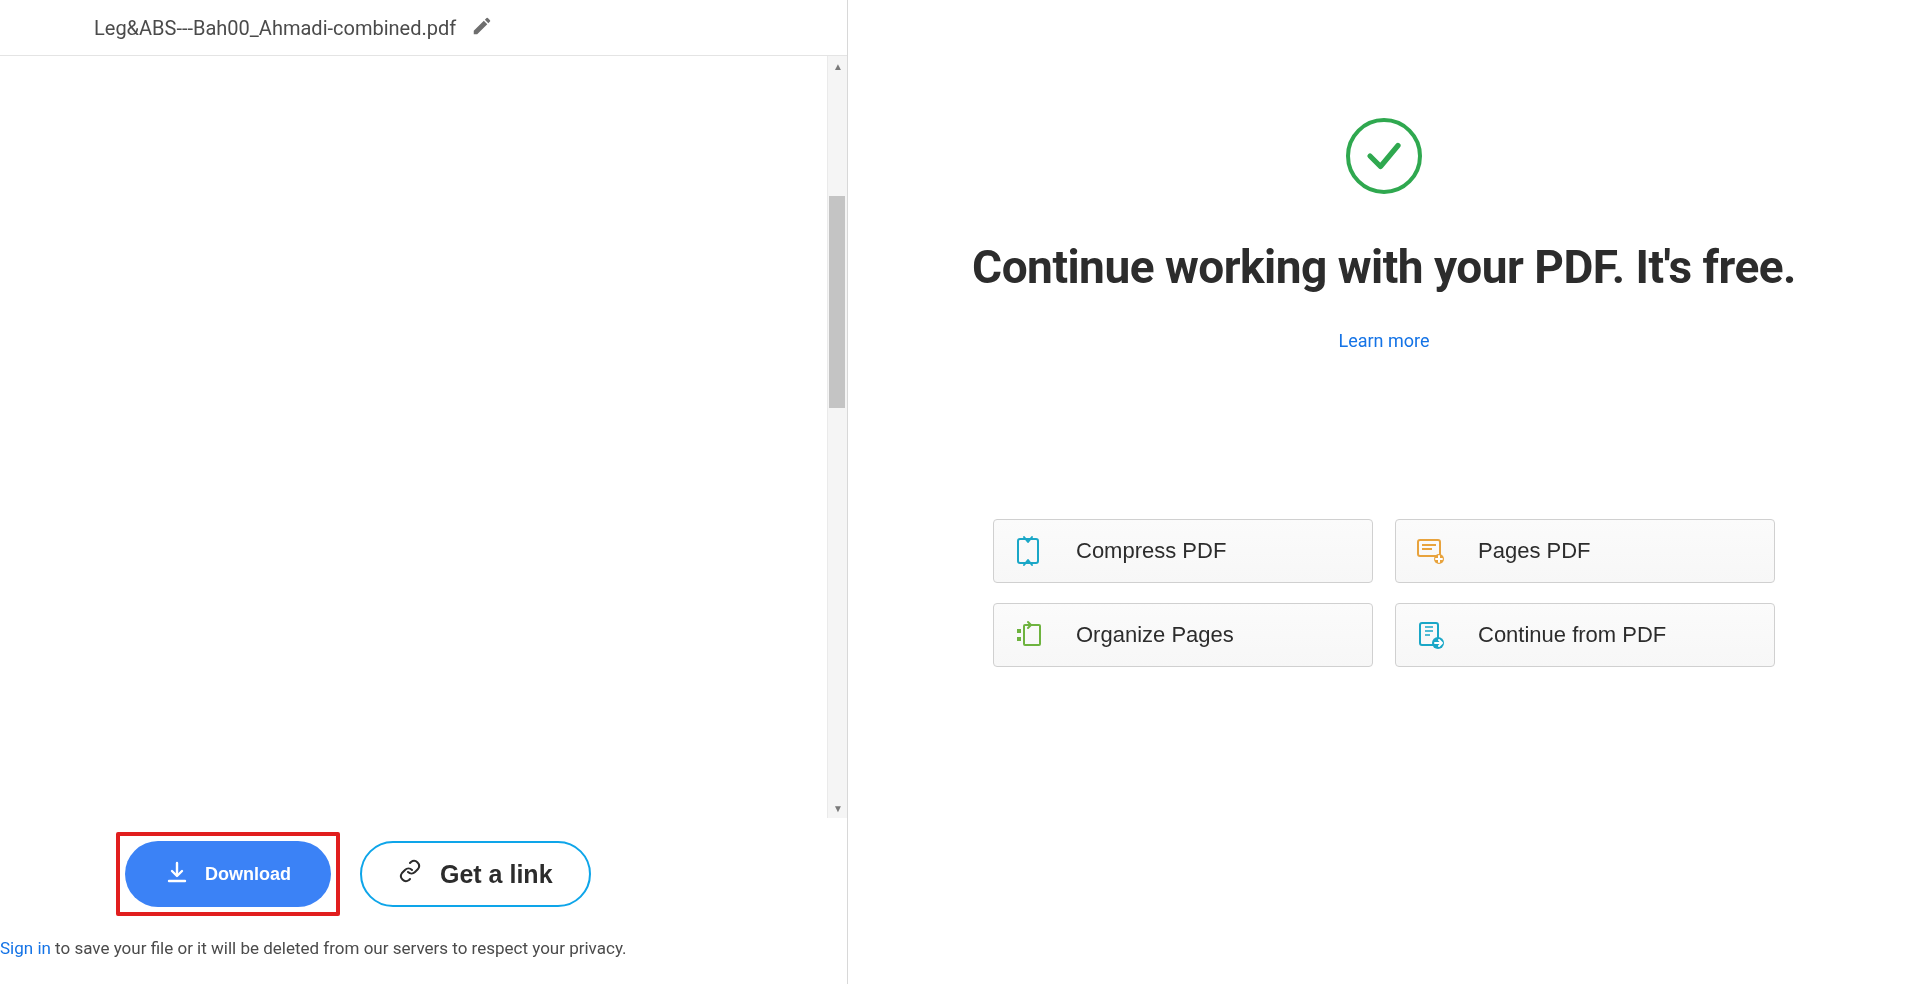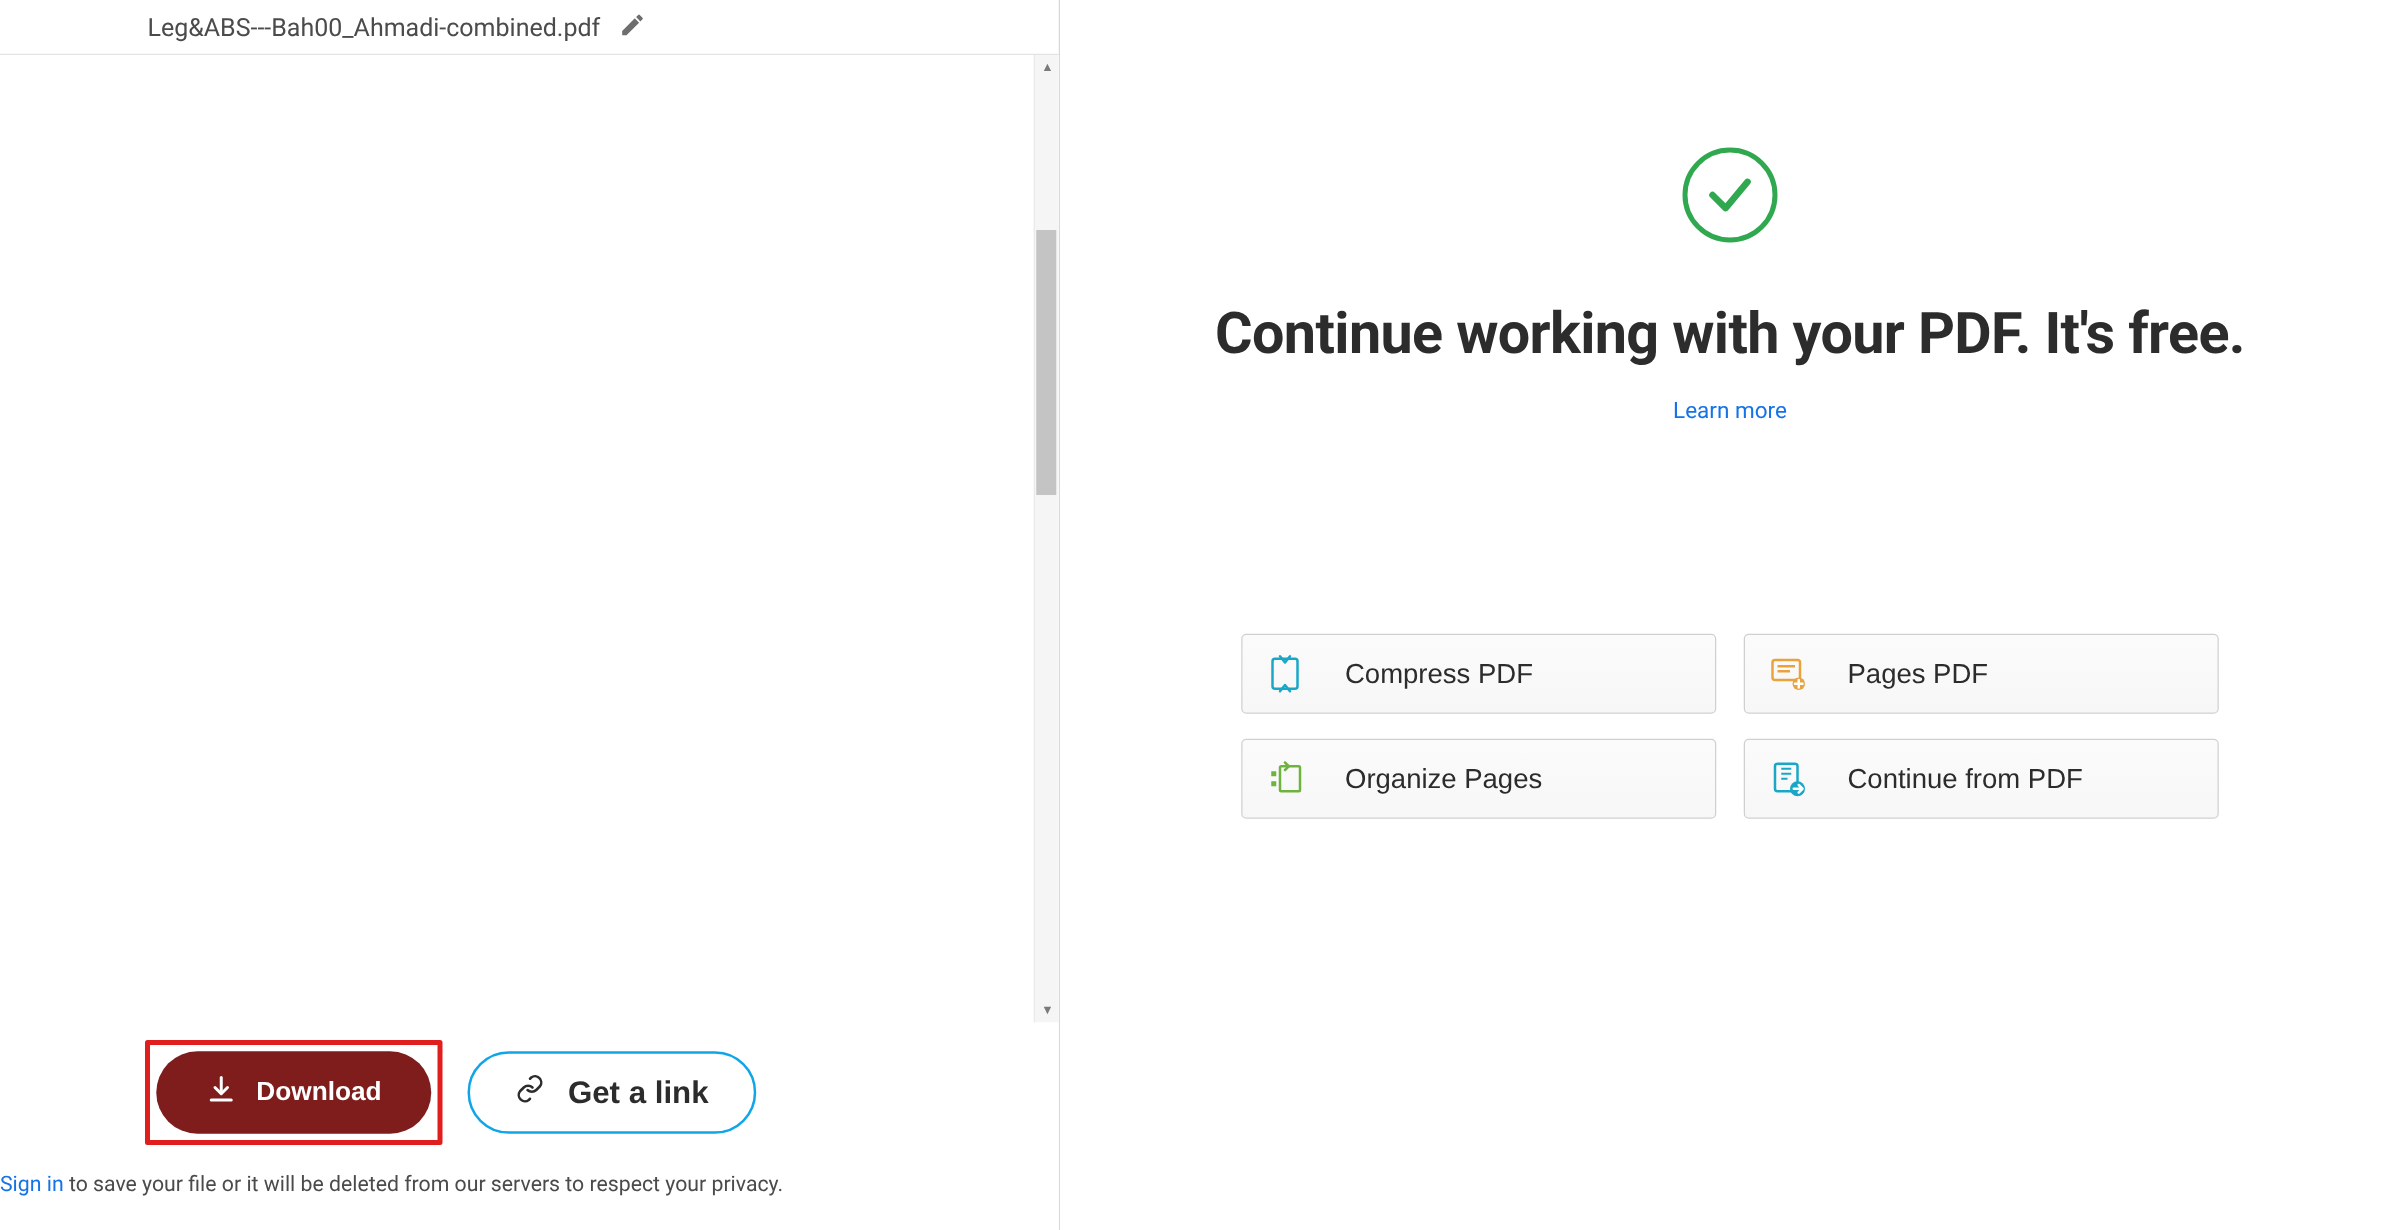--- a/index.html
+++ b/index.html
@@ -1,41 +1,41 @@
 <!DOCTYPE html>
 <html><head>
 <meta charset="utf-8">
 <style>
   * { box-sizing: border-box; margin: 0; padding: 0; }
   html, body { width: 1920px; height: 984px; font-family: -apple-system, BlinkMacSystemFont, "Segoe UI", Roboto, Arial, sans-serif; background: #fff; color: #2c2c2c; overflow: hidden; }
   .app { display: flex; width: 100%; height: 100%; }
   .left-pane { width: 848px; height: 100%; border-right: 1px solid #d8d8d8; display: flex; flex-direction: column; position: relative; }
-  .left-header { height: 44px; border-bottom: 1px solid #e4e4e4; display: flex; align-items: center; padding-left: 118px; }
+  .left-header { height: 56px; border-bottom: 1px solid #e4e4e4; display: flex; align-items: center; padding-left: 94px; }
   .filename { font-size: 20px; color: #4b4b4b; font-weight: 400; }
   .pencil-btn { margin-left: 14px; display: inline-flex; align-items: center; justify-content: center; width: 24px; height: 24px; background: transparent; border: none; cursor: pointer; }
   .preview-area { flex: 1; position: relative; background: #fff; overflow: hidden; }
   .scrollbar-track { position: absolute; right: 0; top: 0; bottom: 0; width: 20px; background: #f5f5f5; border-left: 1px solid #eaeaea; }
   .scrollbar-arrow { position: absolute; left: 0; width: 20px; height: 20px; display: flex; align-items: center; justify-content: center; color: #7a7a7a; font-size: 10px; }
   .scrollbar-arrow.top { top: 0; }
   .scrollbar-arrow.bottom { bottom: 0; }
   .scrollbar-thumb { position: absolute; right: 2px; width: 16px; top: 140px; height: 212px; background: #c4c4c4; border-radius: 0; }
   .left-footer { padding: 14px 0 26px 0; background: #fff; }
   .btn-row { display: flex; align-items: center; gap: 20px; padding-left: 116px; }
   .highlight-box { border: 4px solid #e11e1e; padding: 5px; border-radius: 2px; display: inline-flex; }
-  .download-btn { display: inline-flex; align-items: center; justify-content: center; gap: 16px; background: #7f1d1d; color: #fff; border: none; border-radius: 44px; height: 66px; padding: 0 40px; font-size: 21px; font-weight: 600; cursor: pointer; }
+  .download-btn { display: inline-flex; align-items: center; justify-content: center; gap: 16px; background: #3b82f6; color: #fff; border: none; border-radius: 44px; height: 66px; padding: 0 40px; font-size: 18px; font-weight: 600; cursor: pointer; }
   .download-btn svg { stroke: #fff; }
   .link-btn { display: inline-flex; align-items: center; justify-content: center; gap: 18px; background: #fff; color: #2c2c2c; border: 2px solid #0ea5e9; border-radius: 44px; height: 66px; padding: 0 36px; font-size: 25px; font-weight: 600; cursor: pointer; }
   .signin-line { font-size: 17px; color: #4b4b4b; margin-top: 22px; }
   .signin-link { color: #1473e6; text-decoration: none; cursor: pointer; }
 
   .right-pane { flex: 1; height: 100%; display: flex; flex-direction: column; align-items: center; }
   .success-block { margin-top: 118px; text-align: center; }
   .success-circle { width: 76px; height: 76px; border: 4px solid #2fa84f; border-radius: 50%; display: inline-flex; align-items: center; justify-content: center; }
   .success-heading { font-size: 46px; font-weight: 700; color: #2c2c2c; margin-top: 46px; letter-spacing: -0.5px; }
-  .learn-more { display: inline-block; margin-top: 24px; color: #1473e6; font-size: 18px; text-decoration: none; cursor: pointer; }
+  .learn-more { display: inline-block; margin-top: 36px; color: #1473e6; font-size: 18px; text-decoration: none; cursor: pointer; }
   .tool-grid { display: grid; grid-template-columns: repeat(2, 380px); grid-auto-rows: 64px; gap: 20px 22px; margin-top: 168px; }
   .tool-btn { display: flex; align-items: center; gap: 32px; padding: 0 18px; border: 1px solid #d0d0d0; border-radius: 4px; background: linear-gradient(#fbfbfb,#f7f7f7); font-size: 22px; color: #2c2c2c; cursor: pointer; text-align: right; }
   .tool-icon { width: 32px; height: 32px; flex: 0 0 32px; display: inline-flex; align-items: center; justify-content: center; }
 </style>
 </head>
 <body>
 
 <div class="app">
 
   <div class="left-pane">

